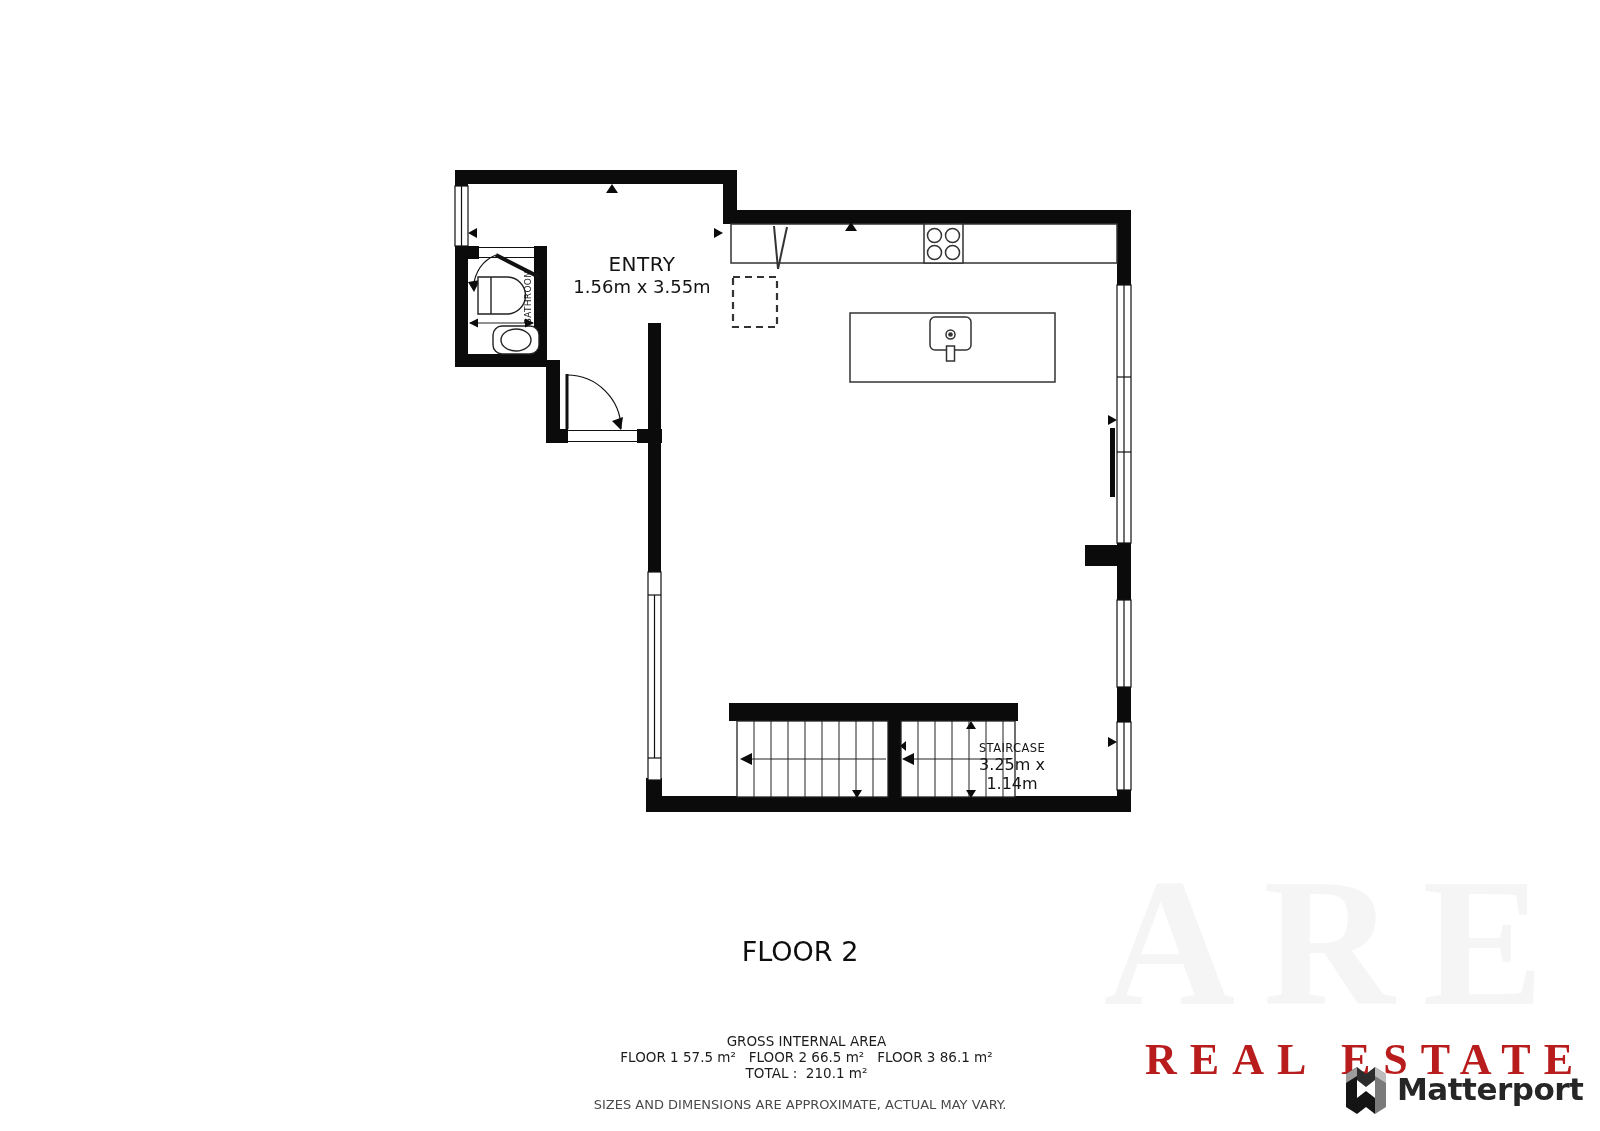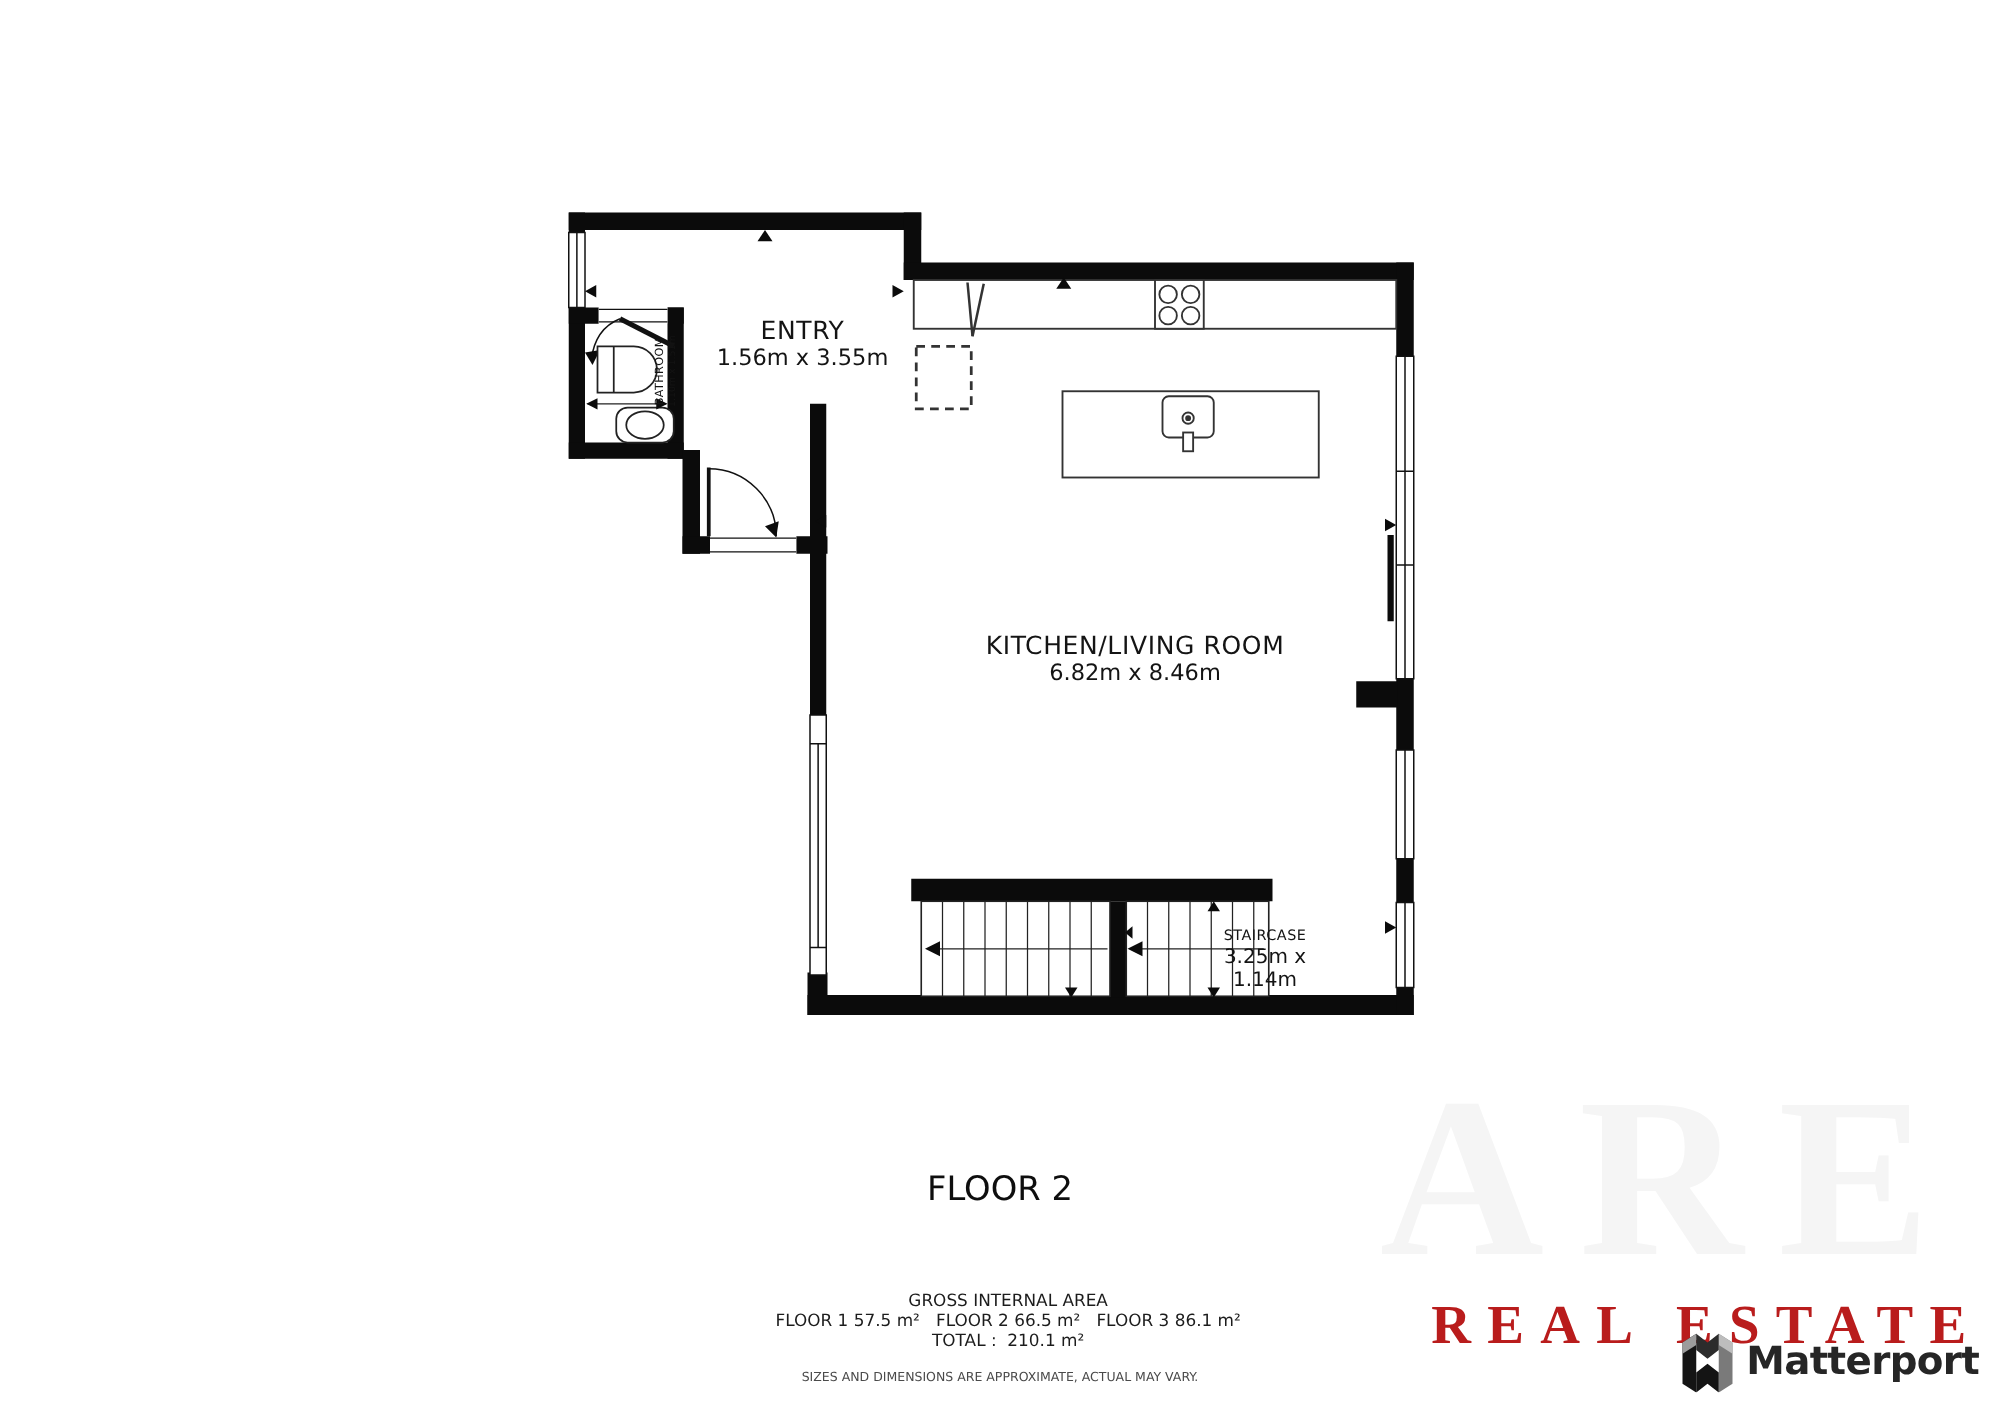--- a/index.html
+++ b/index.html
@@ -23,21 +23,21 @@
   #label-stairs .room-name{font-size:11.5px;letter-spacing:0.4px;}
   #label-stairs .room-dims{font-size:16px;}
   #label-bath{left:496px;top:284px;width:80px;height:26px;
       transform:rotate(-90deg);transform-origin:50% 50%;}
   #label-bath .room-name{font-size:9px;letter-spacing:0.3px;line-height:10px;}
   #label-bath .room-dims{font-size:7.5px;line-height:9px;}
   
   #floor-title{left:0;top:936px;width:1600px;text-align:center;font-size:27px;color:#0e0e0e;z-index:3;}
   #footer{left:0;top:1034px;width:1600px;text-align:center;z-index:3;color:#1c1c1c;}
   #footer .fline{font-size:13.5px;line-height:15.8px;white-space:pre;padding-left:13px;}
-  #disclaimer{left:0;top:1097px;width:1600px;text-align:center;font-size:10px;color:#4a4a4a;z-index:3;}
+  #disclaimer{left:0;top:1097px;width:1600px;text-align:center;font-size:13px;color:#4a4a4a;z-index:3;}
   
   #brand{left:1344px;top:1064px;z-index:4;display:flex;align-items:center;}
   #brand-text{font-size:31px;font-weight:bold;color:#262626;letter-spacing:-0.5px;margin-left:9px;}
 </style>
 </head>
 <body>
 
 <div id="stage">
 
   <div class="abs" id="wm1">ARE</div>
@@ -201,24 +201,20 @@
       <polygon points="652,417 661,412 661,422"></polygon>
       <polygon points="1117,742 1108,737 1108,747"></polygon>
     </g>
   </svg>
 
   <div class="abs room-label" id="label-entry">
     <div class="room-name">ENTRY</div>
     <div class="room-dims">1.56m x 3.55m</div>
   </div>
 
-  <div class="abs room-label" id="label-kitchen">
-    <div class="room-name">KITCHEN/LIVING ROOM</div>
-    <div class="room-dims">6.82m x 8.46m</div>
-  </div>
 
   <div class="abs room-label" id="label-bath">
     <div class="room-name">BATHROOM</div>
     <div class="room-dims">1.10m x 1.51m</div>
   </div>
 
   <div class="abs room-label" id="label-stairs">
     <div class="room-name">STAIRCASE</div>
     <div class="room-dims">3.25m x 1.14m</div>
   </div>

